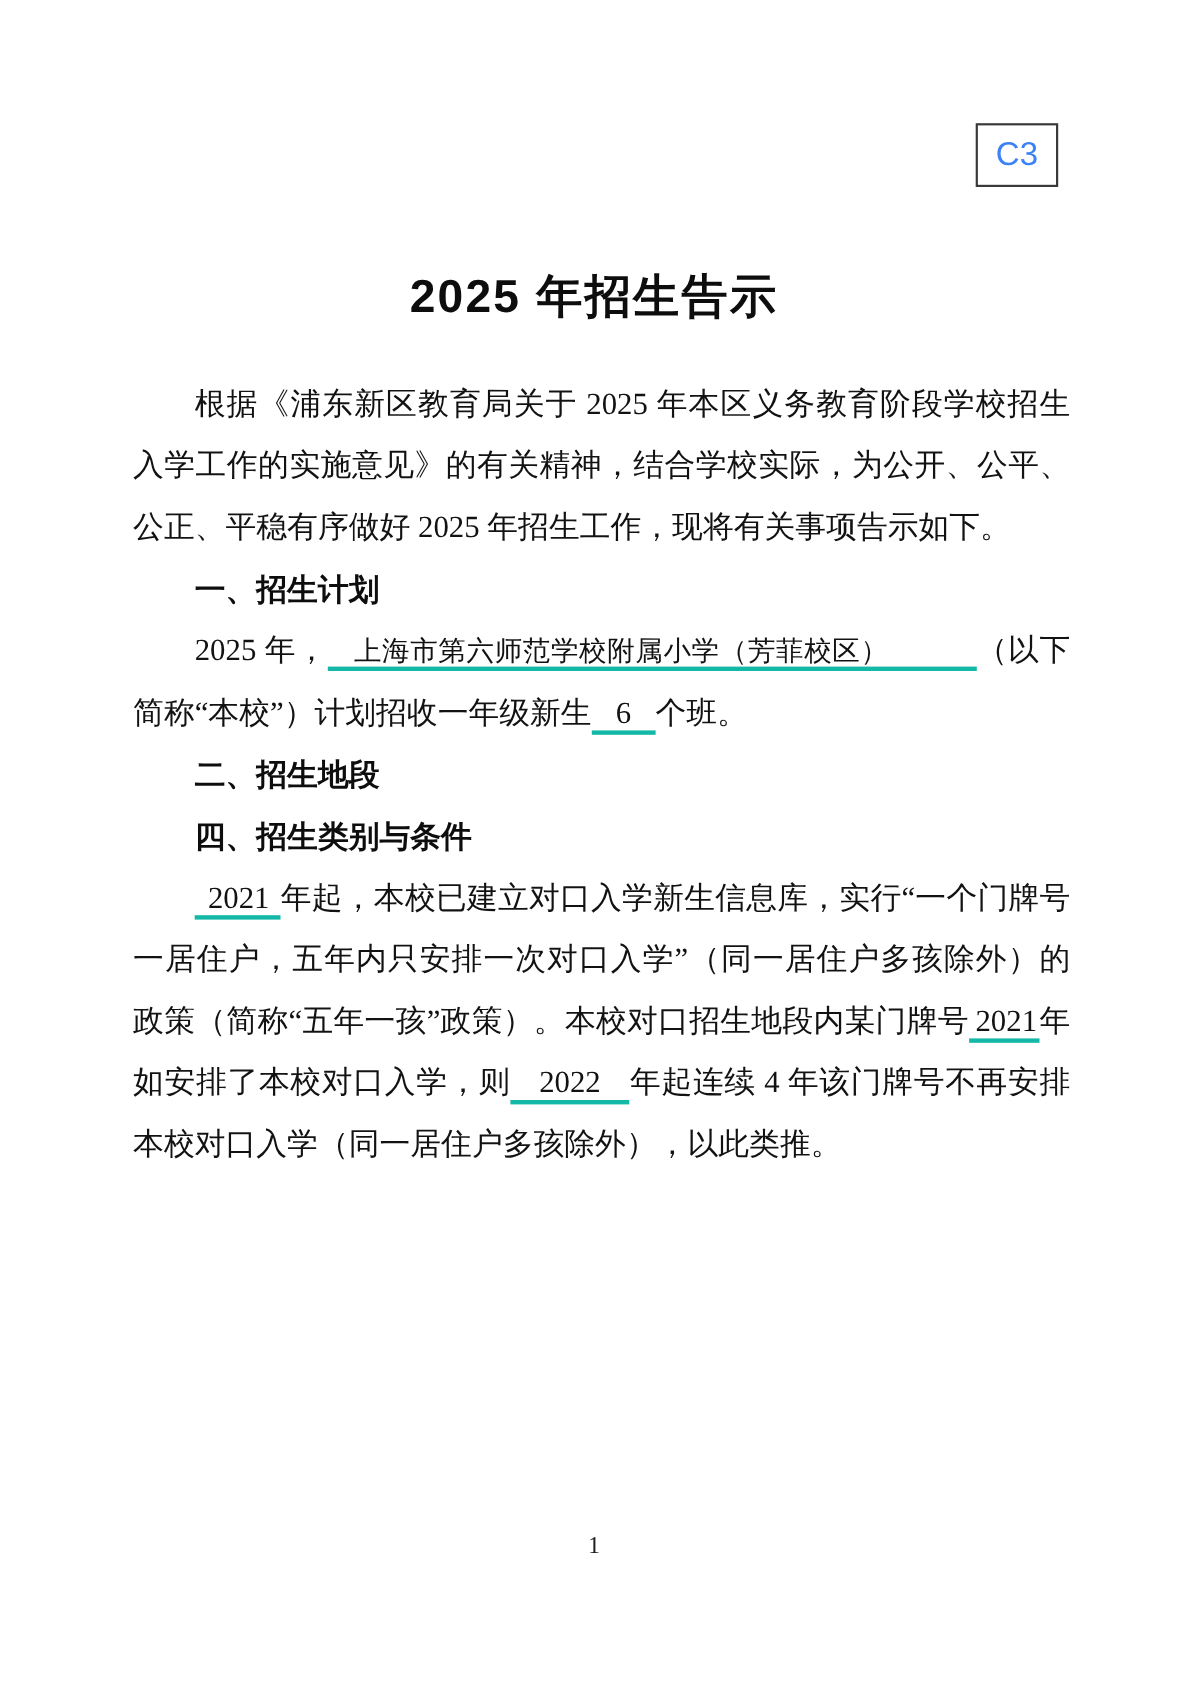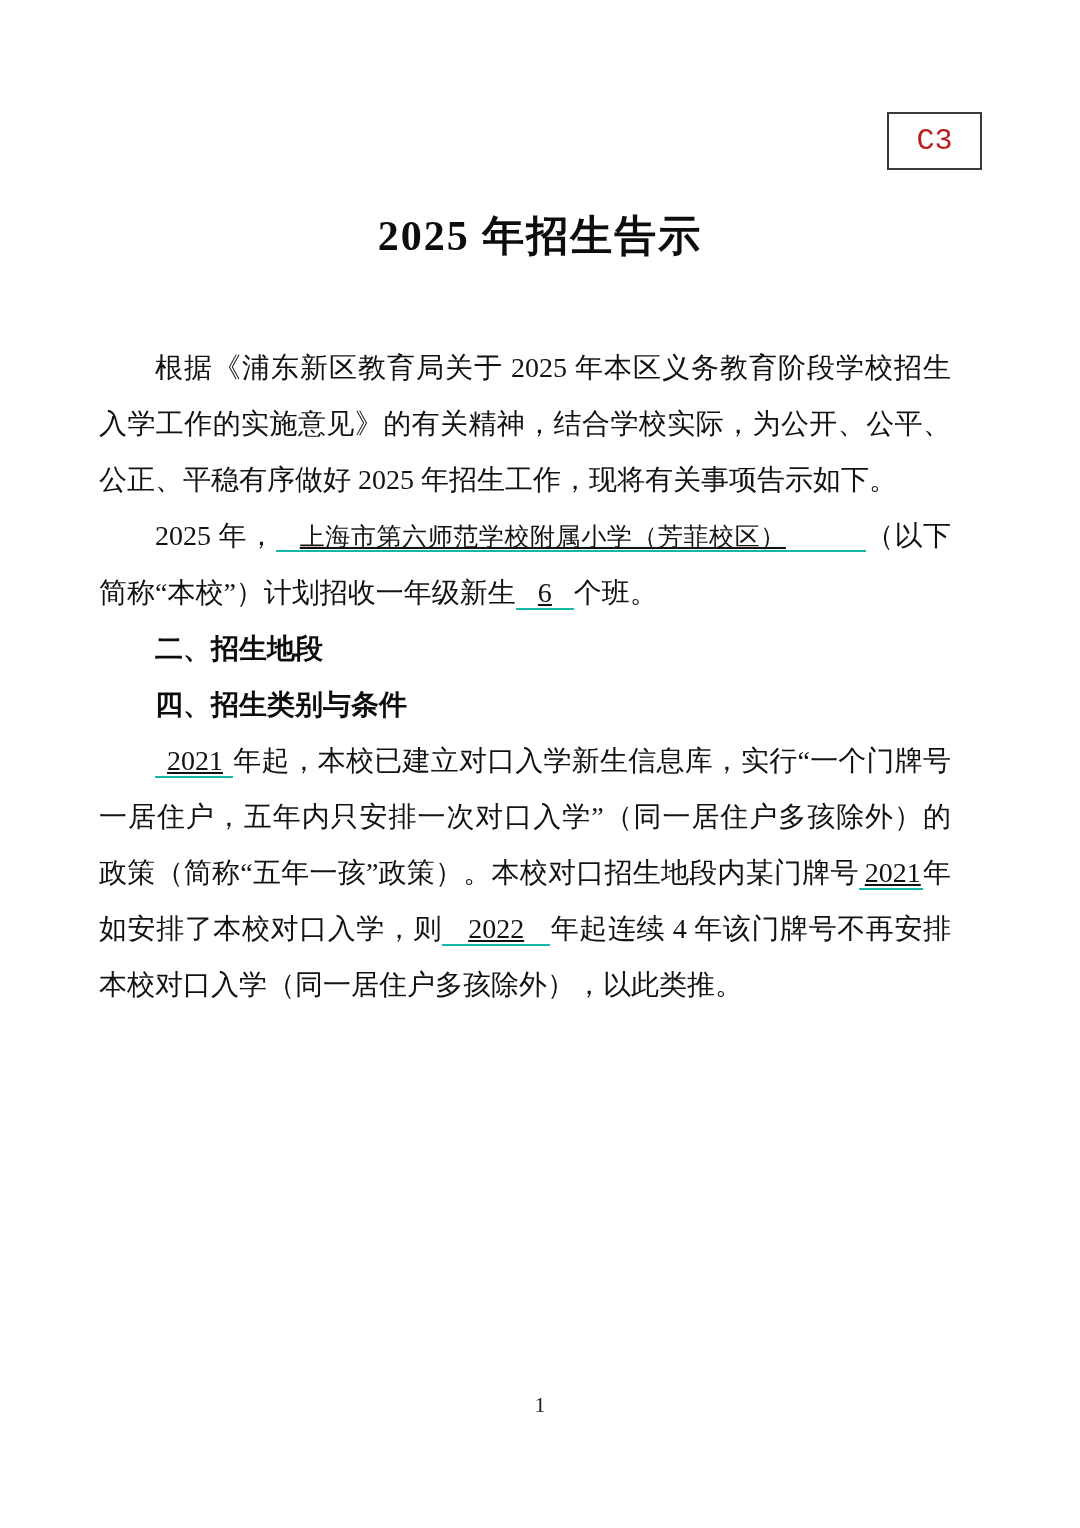--- a/index.html
+++ b/index.html
@@ -11,60 +11,60 @@
     margin: 0 auto;
     background: #ffffff;
     color: #121212;
     font-family: "Liberation Serif", serif;
     overflow: hidden;
   }
   .corner-box {
     position: absolute;
     left: 887px;
     top: 112px;
-    width: 95px;
+    width: 75px;
     height: 58px;
     border: 2px solid #3a3a3a;
     display: flex;
     align-items: center;
     justify-content: center;
-    font-family: Liberation Mono, monospace;
+    font-family: Liberation Sans, sans-serif;
     font-size: 30px;
-    color: #b91c1c;
+    color: #3b82f6;
   }
   .doc-title {
     position: absolute;
     left: 0;
-    top: 208px;
+    top: 242px;
     width: 100%;
     text-align: center;
-    font-family: Liberation Serif, serif;
+    font-family: Liberation Sans, sans-serif;
     font-weight: 700;
     font-size: 42px;
     letter-spacing: 2px;
     color: #0d0d0d;
   }
   .content {
     position: absolute;
-    left: 99px;
+    left: 121px;
     top: 340px;
     width: 852px;
     font-size: 28px;
     line-height: 56px;
     text-align: justify;
   }
   .para { text-indent: 2em; }
   .heading {
     text-indent: 2em;
     font-family: "Liberation Sans", sans-serif;
     font-weight: 700;
     font-size: 28px;
     color: #0d0d0d;
   }
-  .fill { border-bottom: 2px solid #14b8a6; text-decoration: underline; }
+  .fill { border-bottom: 4px solid #14b8a6; }
   .fill-school { font-size: 25px; padding: 0 80px 0 24px; }
   .fill-classes { padding: 0 22px; }
   .fill-year-start { padding: 0 10px 0 12px; }
   .fill-year-inline { padding: 0 2px 0 6px; }
   .fill-year-mid { padding: 0 26px; }
   .url { letter-spacing: 2.5px; }
   .page-number {
     position: absolute;
     left: 0;
     top: 1392px;
@@ -82,20 +82,21 @@
   <div class="corner-box">
     <span>C3</span>
   </div>
 
   <div class="doc-title">2025 年招生告示</div>
 
   <div class="content">
 
     <p class="para">根据《浦东新区教育局关于 2025 年本区义务教育阶段学校招生入学工作的实施意见》的有关精神，结合学校实际，为公开、公平、公正、平稳有序做好 2025 年招生工作，现将有关事项告示如下。</p>
 
+    <p class="heading">一、招生计划</p>
     <p class="para"><span>2025 年，</span><span class="fill fill-school">上海市第六师范学校附属小学（芳菲校区）</span><span>（以下简称“本校”）计划招收一年级新生</span><span class="fill fill-classes">6</span><span>个班。</span></p>
 
     <p class="heading">二、招生地段</p>
 
 
     <p class="heading">四、招生类别与条件</p>
     <p class="para"><span class="fill fill-year-start">2021</span><span>年起，本校已建立对口入学新生信息库，实行“一个门牌号一居住户，五年内只安排一次对口入学”（同一居住户多孩除外）的政策（简称“五年一孩”政策）。本校对口招生地段内某门牌号</span><span class="fill fill-year-inline">2021</span><span>年如安排了本校对口入学，则</span><span class="fill fill-year-mid">2022</span><span>年起连续 4 年该门牌号不再安排本校对口入学（同一居住户多孩除外），以此类推。</span></p>
 
   </div>
 

